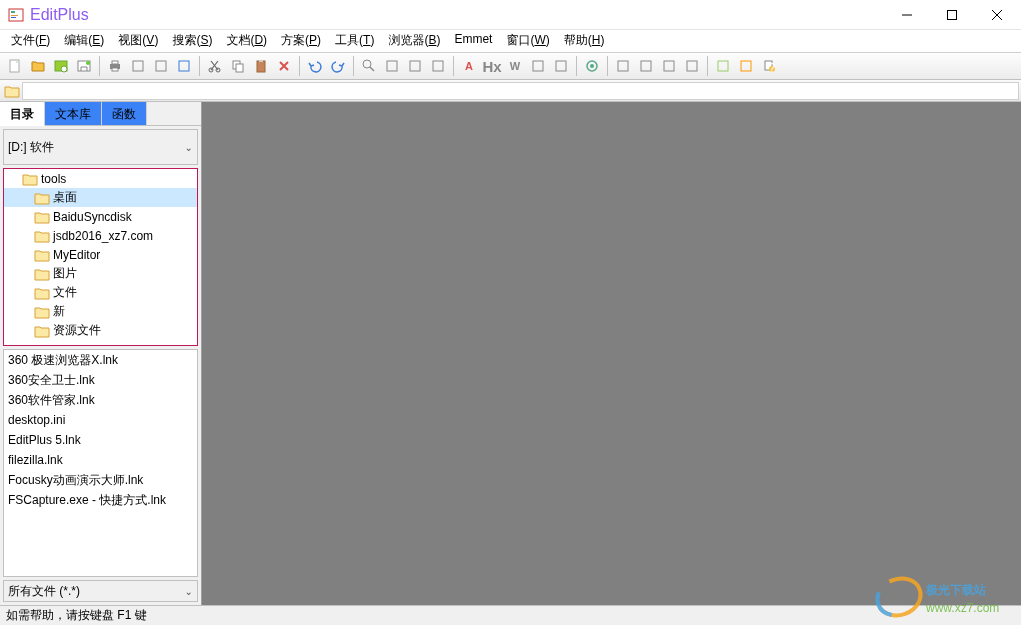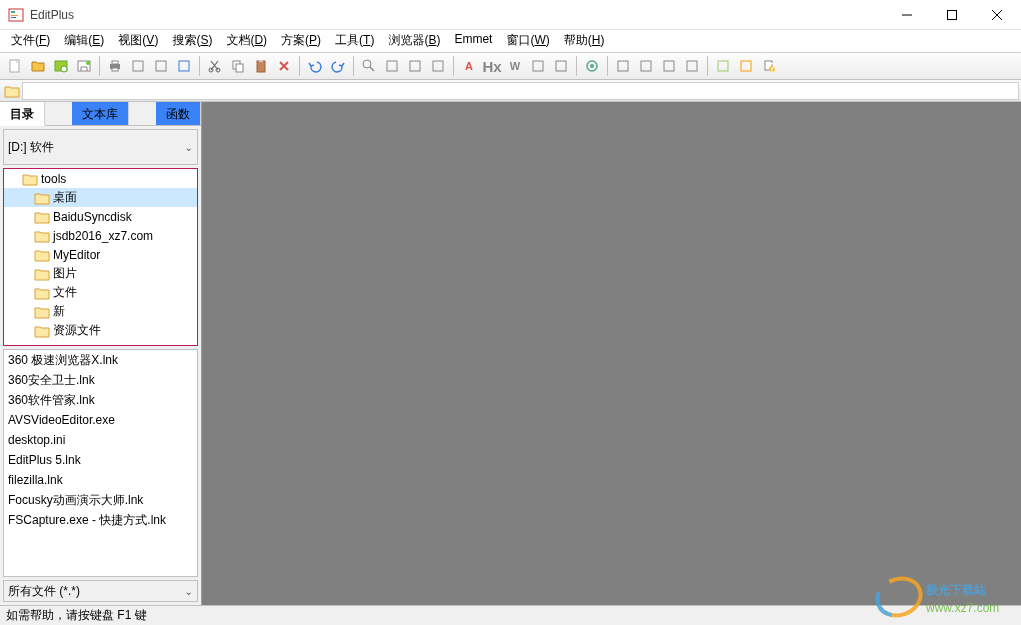--- a/index.html
+++ b/index.html
@@ -1,39 +1,39 @@
 <!DOCTYPE html>
 <html><head>
 <meta charset="utf-8">
 <style>
 * { margin: 0; padding: 0; box-sizing: border-box; font-family: "Microsoft YaHei", "Segoe UI", sans-serif; font-size: 12px; }
 body { background: #fff; width: 1021px; height: 625px; overflow: hidden; position: relative; }
 
 .titlebar { height: 30px; background: #fff; display: flex; align-items: center; padding: 0 2px 0 8px; border-bottom: 1px solid #e5e5e5; }
 .titlebar-icon { width: 16px; height: 16px; margin-right: 6px; display: inline-flex; }
-.titlebar-title { flex: 1; font-size: 12px; color: #404040; }
+.titlebar-title { flex: 1; font-size: 16px; color: #8b5cf6; }
 .win-controls { display: flex; }
 .win-btn { width: 45px; height: 29px; display: flex; align-items: center; justify-content: center; cursor: pointer; }
 
 .menubar { height: 22px; background: #fff; display: flex; padding: 0 4px; }
 .menu-item { padding: 2px 7px; cursor: pointer; white-space: nowrap; }
 .menu-item u { text-decoration: underline; }
 
 .toolbar { height: 28px; background: linear-gradient(#fdfdfd, #ececec); border-top: 1px solid #d0d0d0; border-bottom: 1px solid #c0c0c0; display: flex; align-items: center; padding: 0 4px; gap: 1px; }
 .tb-btn { width: 22px; height: 22px; display: flex; align-items: center; justify-content: center; border: 1px solid transparent; cursor: pointer; }
 .tb-sep { width: 1px; height: 20px; background: #c0c0c0; margin: 0 3px; }
 
 .address-bar { height: 22px; background: linear-gradient(#fafafa,#e8e8e8); border-bottom: 1px solid #c0c0c0; display:flex; align-items:center; padding: 0 2px;}
 .folder-btn { width:20px; height:18px; display:flex; align-items:center; justify-content:center;}
 .address-input { flex:1; height:18px; border:1px solid #d0d0d0; background:#fff; padding:0 4px; font-size:11px;}
 
 .content { display: flex; height: calc(100% - 30px - 22px - 28px - 22px - 20px); }
 
 .sidebar { width: 202px; background: #f0f0f0; border-right: 1px solid #a0a0a0; display:flex; flex-direction:column; }
-.side-tabs { height: 24px; display: flex; background:#f0f0f0; border-bottom:1px solid #c0c0c0;justify-content:space-between; }
+.side-tabs { height: 24px; display: flex; background:#f0f0f0; border-bottom:1px solid #c0c0c0; }
 .side-tab { padding: 4px 10px; cursor:pointer; border-right:1px solid #d0d0d0; background:#3b82f6;}
 .side-tab.active { background:#fff; font-weight:bold; border-bottom:1px solid #fff; margin-bottom:-1px;}
 
 .drive-select { height: 36px; margin:3px; border:1px solid #c0c0c0; background:#f0f0f0; display:flex; align-items:center; justify-content:space-between; padding:0 4px; cursor:pointer;}
 .dropdown-arrow { font-size:10px; color:#555;}
 
 .folder-tree { flex:0 0 auto; height:178px; margin:0 3px 3px 3px; border:1px solid #be185d; background:#fff; overflow-y:scroll; overflow-x:hidden;}
 .tree-item { display:flex; align-items:center; height:19px; padding-left:4px; cursor:pointer; white-space:nowrap;}
 .tree-item.selected { background:#cce8ff;}
 .tree-icon { width:16px; height:14px; margin-right:3px; flex-shrink:0;}
@@ -359,21 +359,20 @@
           <svg class="tree-icon" viewBox="0 0 16 14">
             <path d="M1 3 L6 3 L7 4 L15 4 L15 13 L1 13 Z" fill="#fce9a5" stroke="#d8a23a"></path>
           </svg>
           <span>资源文件</span>
         </div>
       </div>
     <div class="file-list" id="file-list">
         <div class="file-item">360 极速浏览器X.lnk</div>
         <div class="file-item">360安全卫士.lnk</div>
         <div class="file-item">360软件管家.lnk</div>
-        <div class="file-item">AVSVideoEditor.exe</div>
         <div class="file-item">desktop.ini</div>
         <div class="file-item">EditPlus 5.lnk</div>
         <div class="file-item">filezilla.lnk</div>
         <div class="file-item">Focusky动画演示大师.lnk</div>
         <div class="file-item">FSCapture.exe - 快捷方式.lnk</div>
       </div>
     <div class="filter-select">
       <span>所有文件 (*.*)</span>
       <span class="dropdown-arrow">⌄</span>
     </div>

